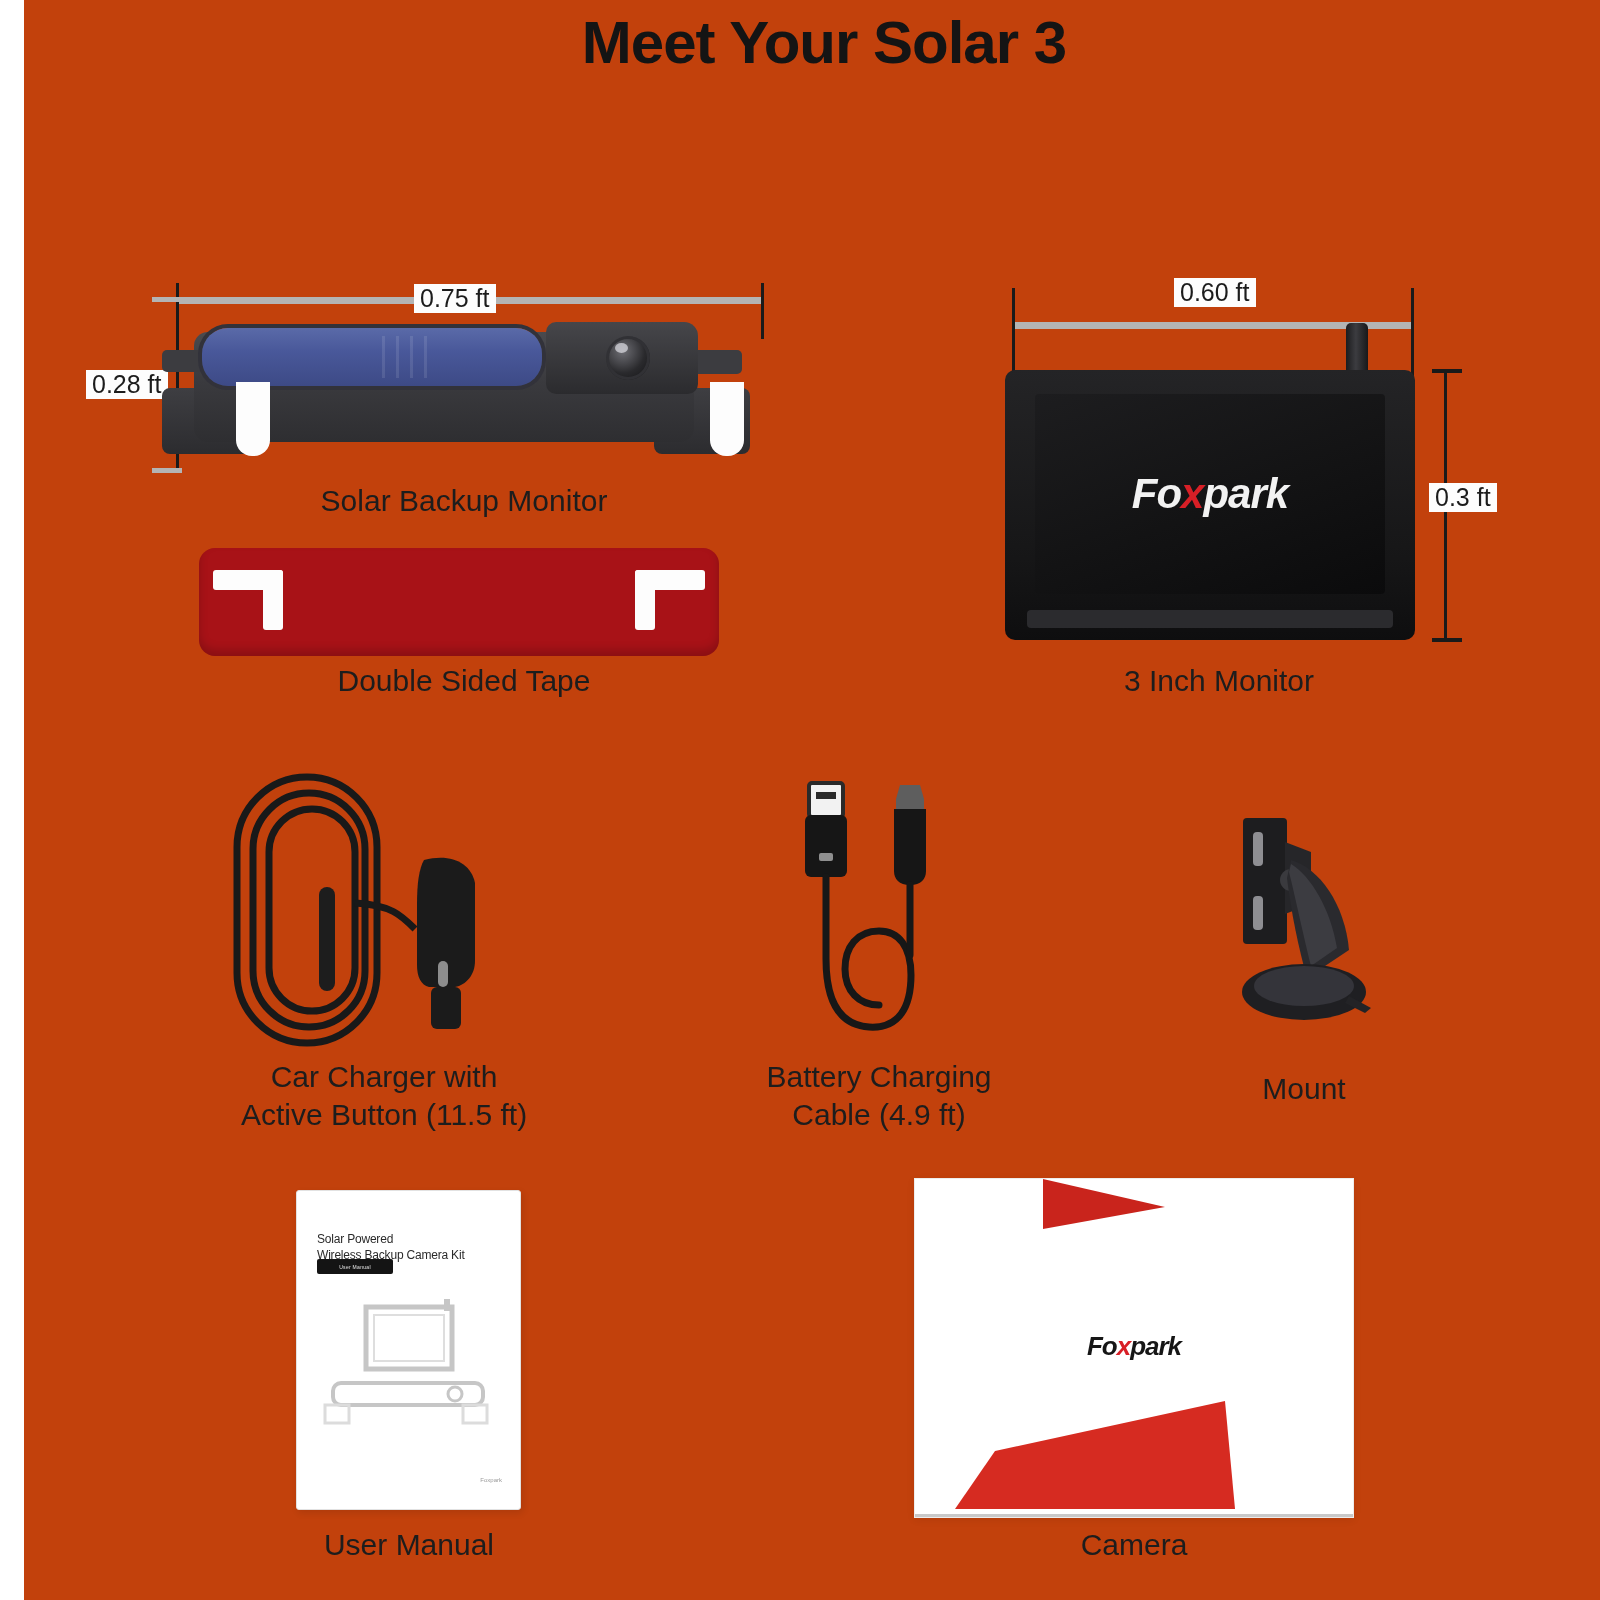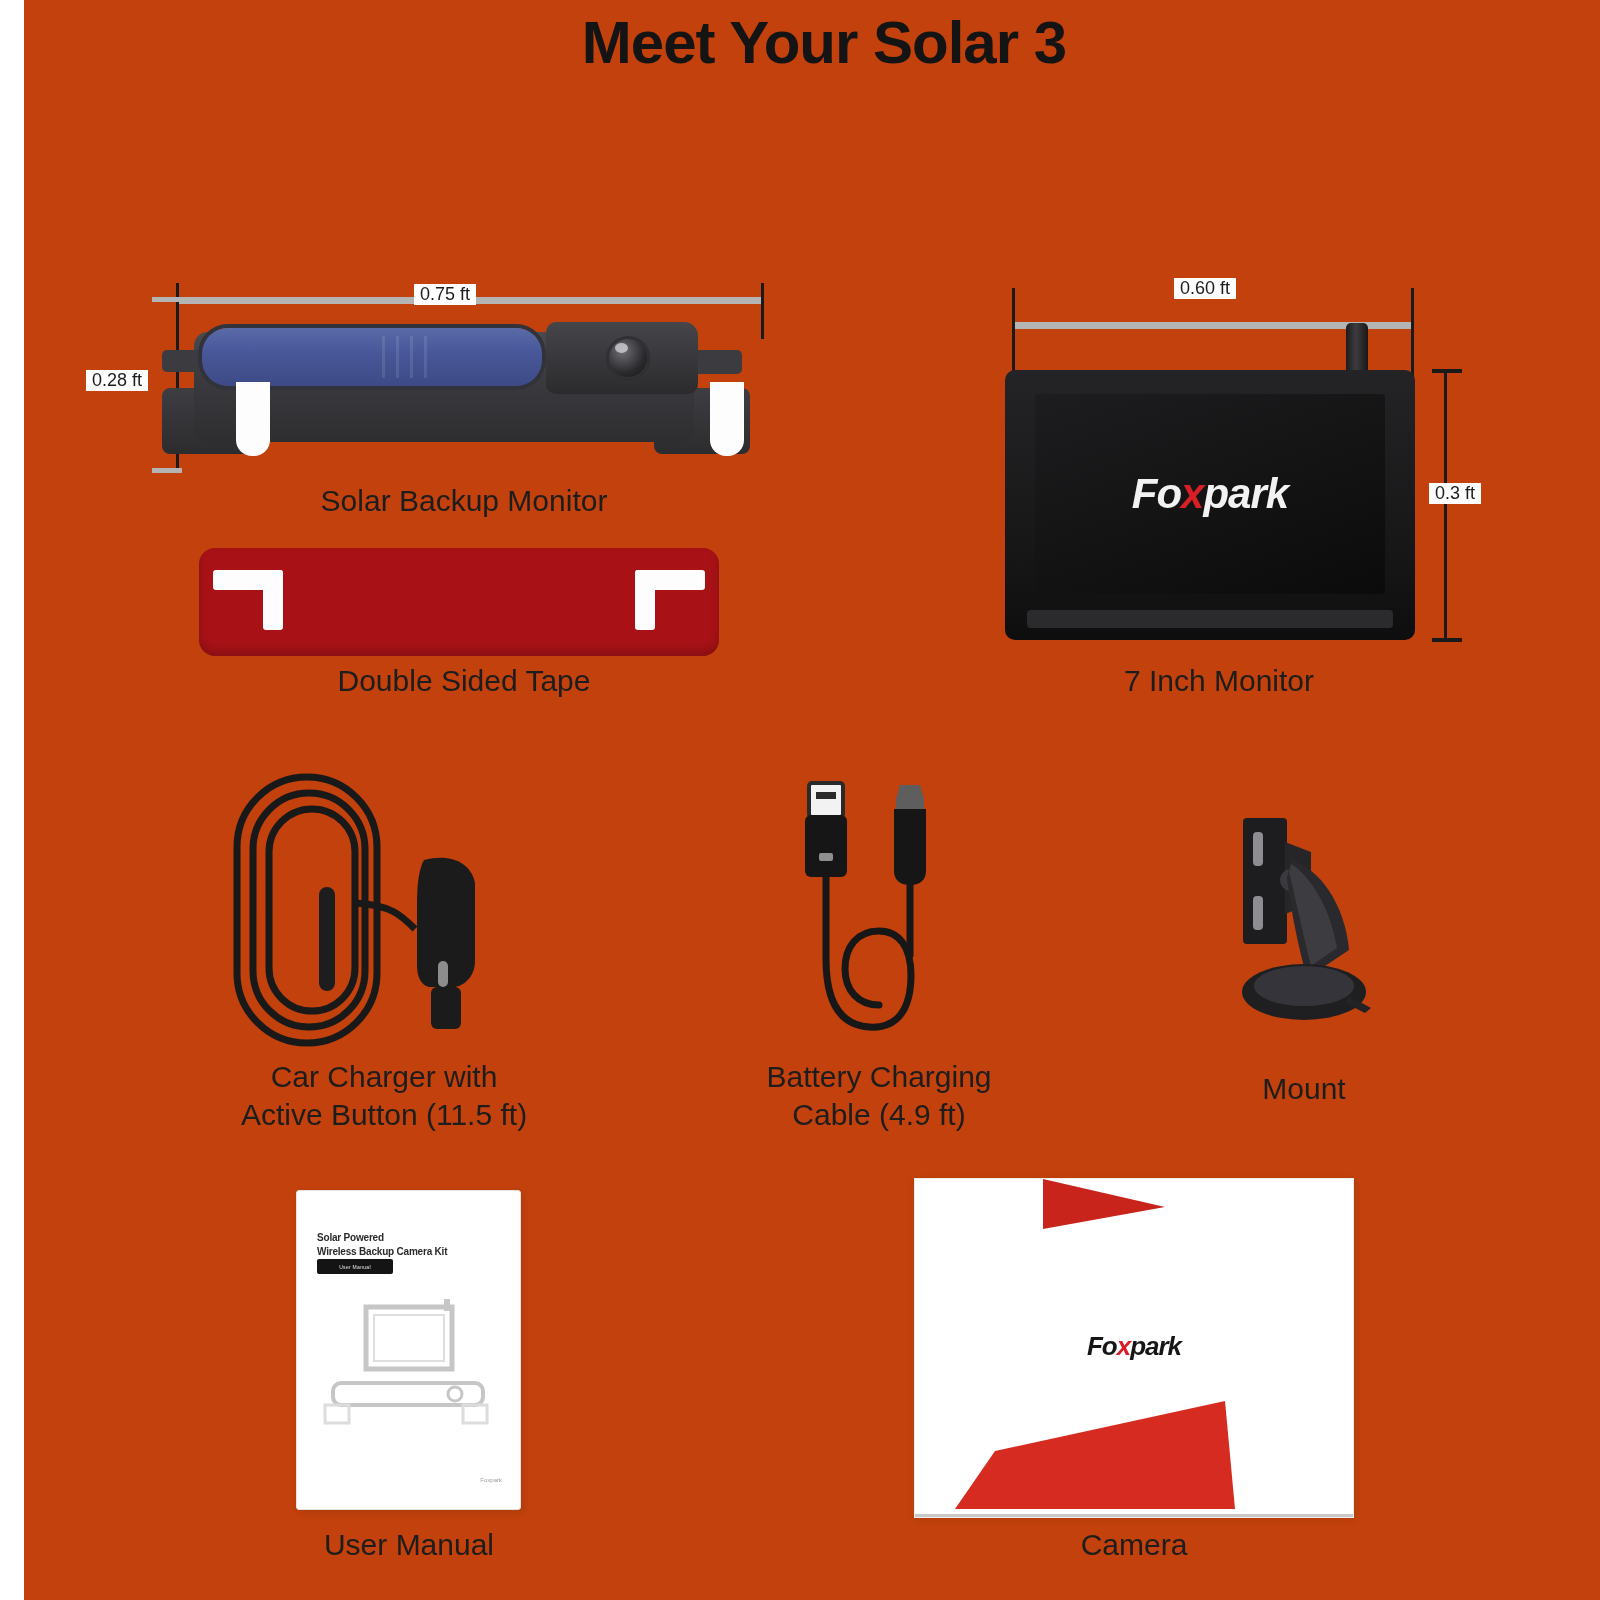--- a/index.html
+++ b/index.html
@@ -24,21 +24,21 @@
 
   
   .caption{
     position:absolute;text-align:center;font-size:30px;color:#1d1d1d;
     line-height:1.25;white-space:pre-line;
   }
 
   
   .dim-bar{position:absolute;background:#b4b4b4;}
   .dim-tick{position:absolute;background:#1a1a1a;}
-  .dim-label{position:absolute;font-size:18px;color:#1c1c1c;background:#fdfdfd;padding:0 6px;white-space:nowrap;}
+  .dim-label{position:absolute;font-size:25px;color:#1c1c1c;background:#fdfdfd;padding:0 6px;white-space:nowrap;}
 
   
   .camera-wrap{position:absolute;left:130px;top:270px;width:620px;height:230px;}
   .cam-body{
     position:absolute;left:40px;top:62px;width:500px;height:110px;
     background:linear-gradient(180deg,#4a4a4e 0%,#3a3a3e 45%,#2e2e31 100%);
     border-radius:14px;
   }
   .cam-solar{
     position:absolute;left:48px;top:58px;width:340px;height:58px;
@@ -120,21 +120,21 @@
 
   
   .mount-wrap{position:absolute;left:1175px;top:800px;width:210px;height:230px;}
 
   
   .manual-wrap{position:absolute;left:272px;top:1190px;width:225px;height:320px;}
   .manual-page{
     position:absolute;inset:0;background:#ffffff;border:1px solid #e2e2e2;border-radius:3px;
     box-shadow:2px 3px 7px rgba(0,0,0,.10);
   }
-  .man-t1{position:absolute;left:20px;top:40px;font-size:10px;font-weight:bold;color:#2a2a2a;line-height:1.35;letter-spacing:-.2px;}
+  .man-t1{position:absolute;left:20px;top:40px;font-size:12px;font-weight:normal;color:#2a2a2a;line-height:1.35;letter-spacing:-.2px;}
   .man-badge{position:absolute;left:20px;top:68px;width:76px;height:15px;background:#141414;border-radius:2px;}
   .man-badge-txt{position:absolute;left:0;top:0;width:76px;height:15px;display:flex;align-items:center;justify-content:center;color:#e8e8e8;font-size:5px;letter-spacing:.3px;}
   .man-foot{position:absolute;right:18px;bottom:26px;font-size:6px;color:#9a9a9a;}
 
   
   .pack-wrap{position:absolute;left:890px;top:1178px;width:440px;height:340px;}
   .pack-box{position:absolute;inset:0;background:#ffffff;border:1px solid #ededed;overflow:hidden;box-shadow:0 2px 8px rgba(0,0,0,.07);}
   .pack-box .fox-logo{position:absolute;left:50%;top:152px;transform:translateX(-50%);font-size:26px;color:#161616;}
   .pack-base{position:absolute;left:0;bottom:-1px;width:440px;height:4px;background:#c9c9c9;}
 </style>
@@ -202,21 +202,21 @@
     <div class="mon-wrap">
       <div class="mon-antenna"></div>
       <div class="mon-case">
         <div class="mon-screen">
           <span class="fox-logo"><span>Fo</span><span class="fox-x">x</span><span>park</span></span>
         </div>
         <div class="mon-chin"></div>
       </div>
     </div>
 
-    <div class="caption" style="left:975px;top:662px;width:440px;">7 Inch Monitor</div>
+    <div class="caption" style="left:975px;top:662px;width:440px;">3 Inch Monitor</div>
   </div>
 
   <div>
     <div class="charger-wrap">
       <svg width="330" height="290" viewBox="0 0 330 290">
         <g fill="none" stroke="#191919" stroke-width="7">
           <rect x="18" y="12" width="140" height="266" rx="70"></rect>
           <rect x="34" y="28" width="112" height="234" rx="56"></rect>
           <rect x="50" y="44" width="86" height="202" rx="43"></rect>
         </g>

